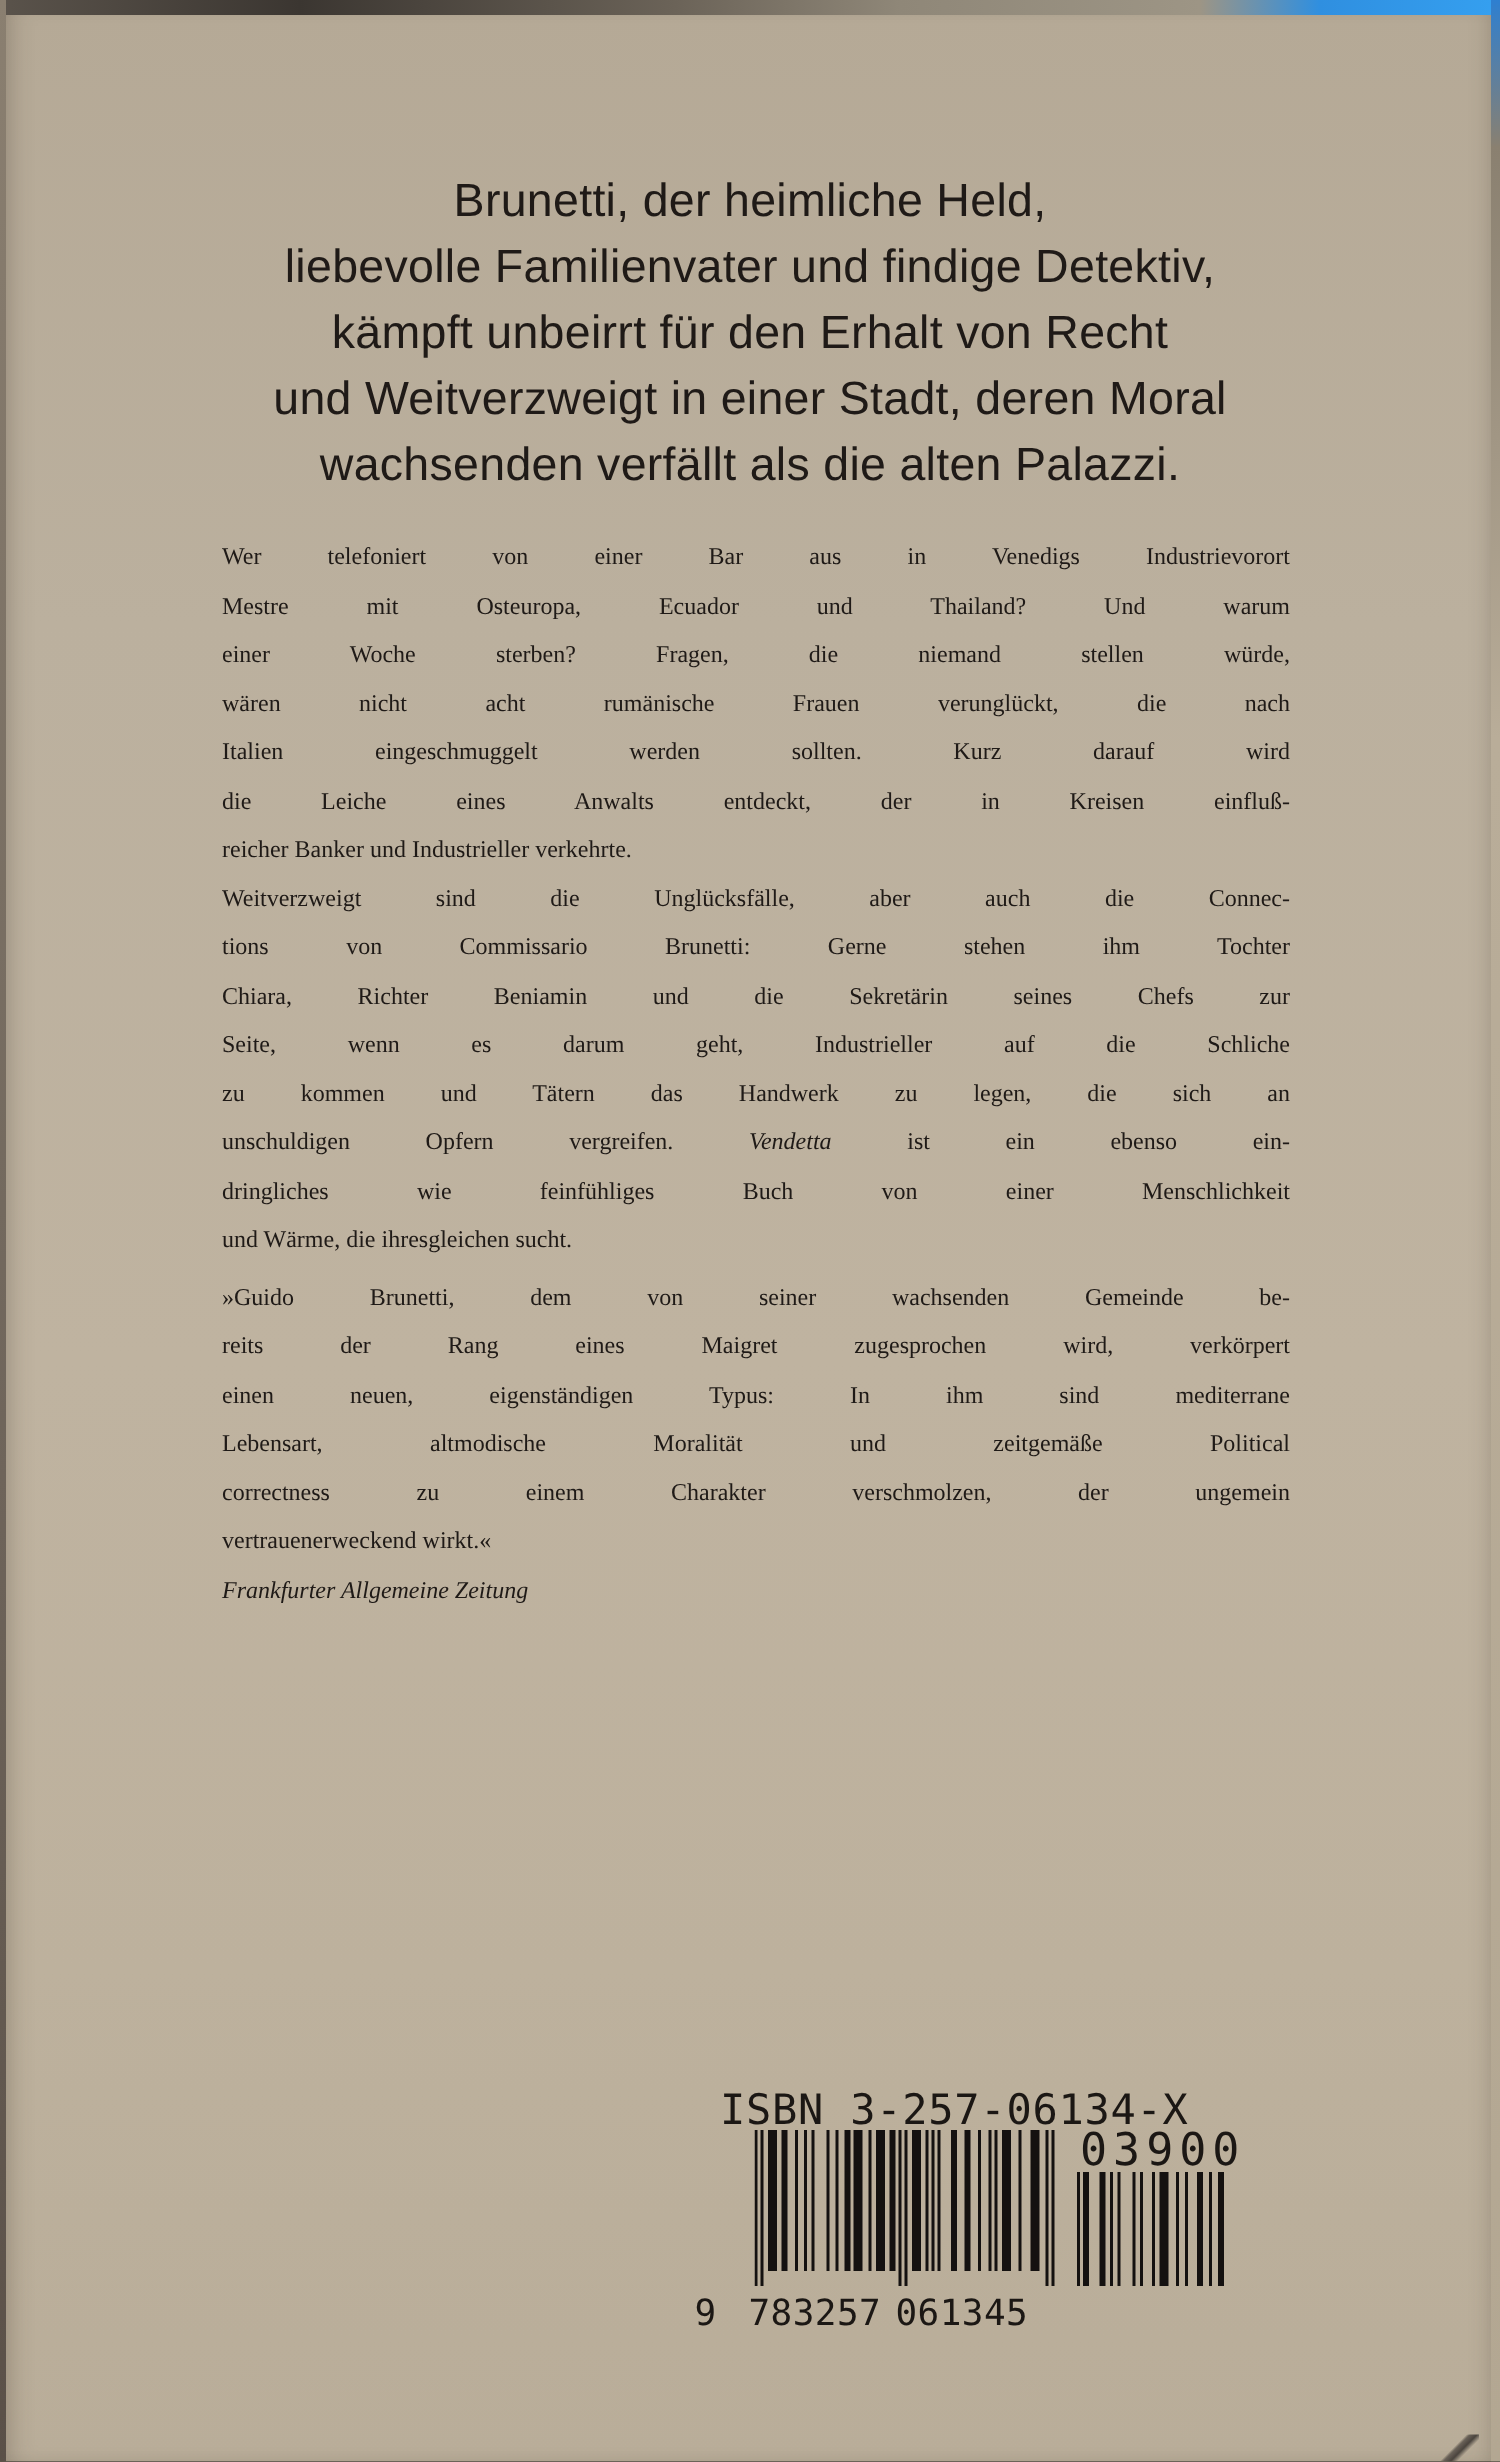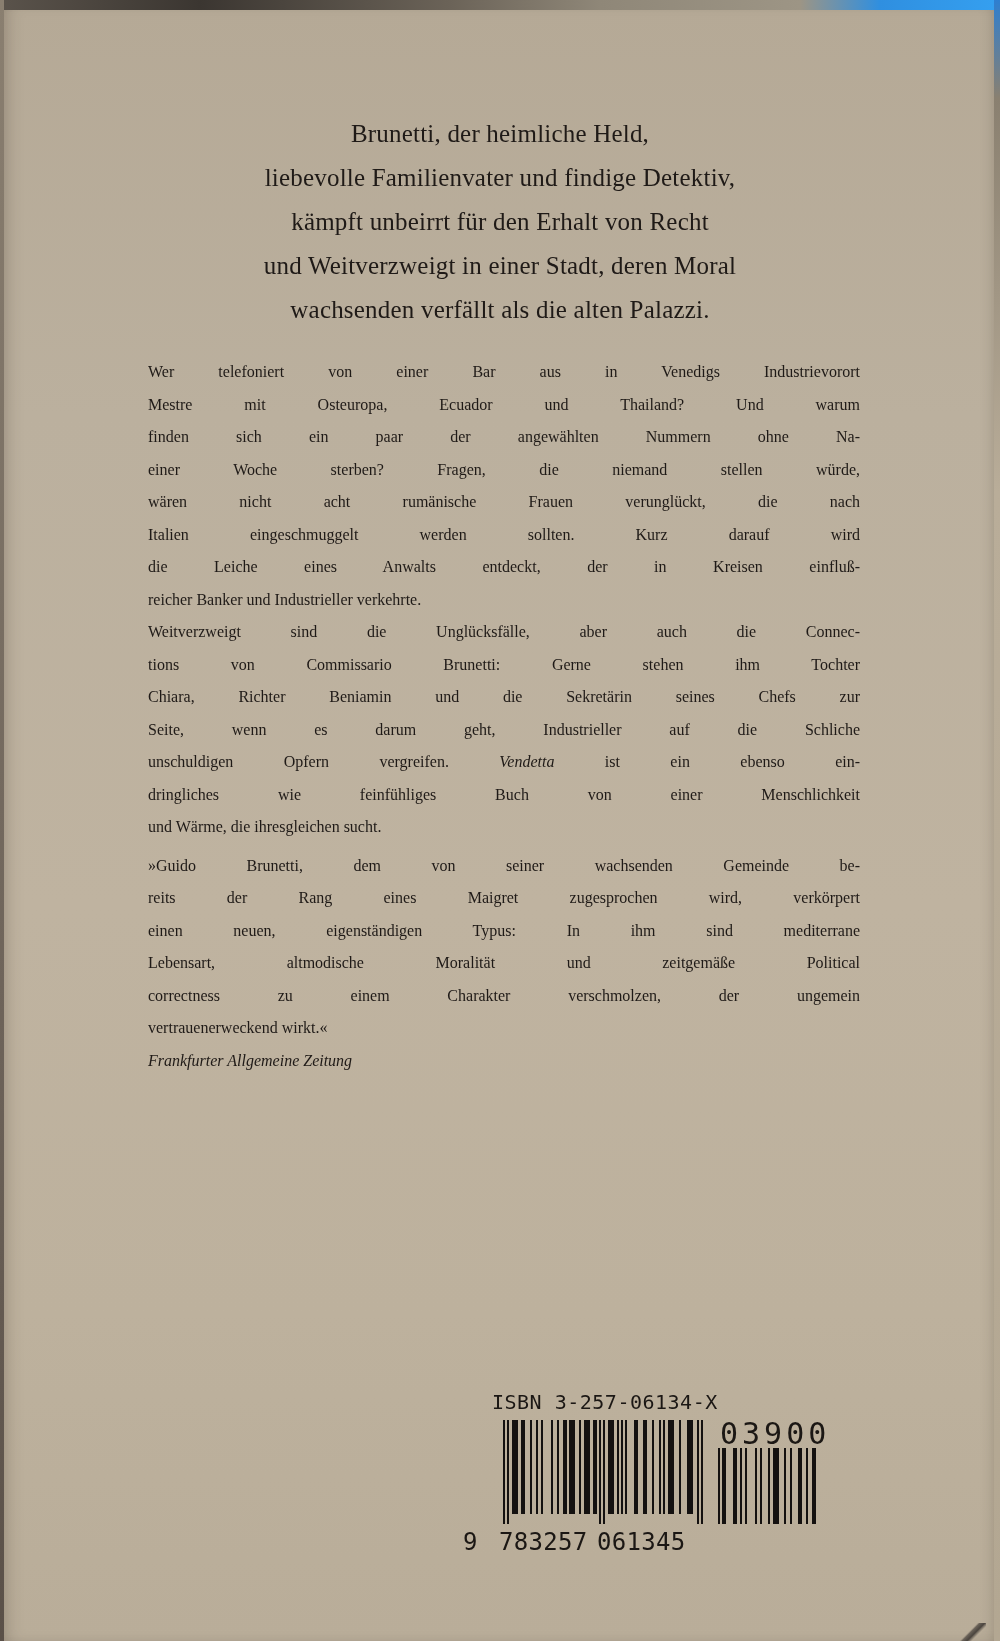--- a/index.html
+++ b/index.html
@@ -39,22 +39,22 @@
       right: 0; top: 0;
       width: 6px; height: 1641px;
       background: linear-gradient(180deg, #2e7fd0 0%, #8a8070 6%, #b9ad99 30%, #b3a792 100%);
     }
     .blurb {
       position: absolute;
       left: 130px;
       top: 106px;
       width: 740px;
       text-align: center;
-      font-family: Liberation Serif, serif;
-      font-size: 25px;
+      font-family: Liberation Sans, sans-serif;
+      font-size: 31px;
       line-height: 44px;
       color: #1f1a17;
       letter-spacing: 0.2px;
     }
     .blurb span { display: block; white-space: nowrap; }
     .body-text {
       position: absolute;
       left: 148px;
       top: 350px;
       width: 712px;
@@ -81,23 +81,23 @@
     }
     .isbn-block {
       position: absolute;
       left: 480px;
       top: 1384px;
       width: 360px;
       height: 130px;
     }
     .isbn-label {
       position: absolute;
-      left: 12px; top: 0;
+      left: 0; top: 0;
       font-family: "DejaVu Sans Mono", "Liberation Mono", monospace;
-      font-size: 20px;
+      font-size: 28px;
       letter-spacing: 0.5px;
       color: #1b1714;
     }
     .barcode-main {
       position: absolute;
       left: 23px; top: 30px;
       width: 202px; height: 104px;
     }
     .barcode-main svg, .barcode-addon svg { display: block; }
     .ean-digits {
@@ -151,32 +151,32 @@
     <span>liebevolle Familienvater und findige Detektiv,</span>
     <span>kämpft unbeirrt für den Erhalt von Recht</span>
     <span>und Weitverzweigt in einer Stadt, deren Moral</span>
     <span>wachsenden verfällt als die alten Palazzi.</span>
   </div>
 
   <div class="body-text">
     <div>
       <span class="line">Wer telefoniert von einer Bar aus in Venedigs Industrievorort</span>
       <span class="line">Mestre mit Osteuropa, Ecuador und Thailand? Und warum</span>
-      <span class="line">finden sich ein paar der angewählten Nummern ohne Na-</span>
       <span class="line">einer Woche sterben? Fragen, die niemand stellen würde,</span>
       <span class="line">wären nicht acht rumänische Frauen verunglückt, die nach</span>
       <span class="line">Italien eingeschmuggelt werden sollten. Kurz darauf wird</span>
       <span class="line">die Leiche eines Anwalts entdeckt, der in Kreisen einfluß-</span>
       <span class="line last">reicher Banker und Industrieller verkehrte.</span>
     </div>
     <div>
       <span class="line">Weitverzweigt sind die Unglücksfälle, aber auch die Connec-</span>
       <span class="line">tions von Commissario Brunetti: Gerne stehen ihm Tochter</span>
       <span class="line">Chiara, Richter Beniamin und die Sekretärin seines Chefs zur</span>
       <span class="line">Seite, wenn es darum geht, Industrieller auf die Schliche</span>
+      <span class="line">zu kommen und Tätern das Handwerk zu legen, die sich an</span>
       <span class="line"><span>unschuldigen Opfern vergreifen. </span><em>Vendetta</em><span> ist ein ebenso ein-</span></span>
       <span class="line">dringliches wie feinfühliges Buch von einer Menschlichkeit</span>
       <span class="line last">und Wärme, die ihresgleichen sucht.</span>
     </div>
     <div class="para-gap"></div>
     <div>
       <span class="line">»Guido Brunetti, dem von seiner wachsenden Gemeinde be-</span>
       <span class="line">reits der Rang eines Maigret zugesprochen wird, verkörpert</span>
       <span class="line">einen neuen, eigenständigen Typus: In ihm sind mediterrane</span>
       <span class="line">Lebensart, altmodische Moralität und zeitgemäße Political</span>

